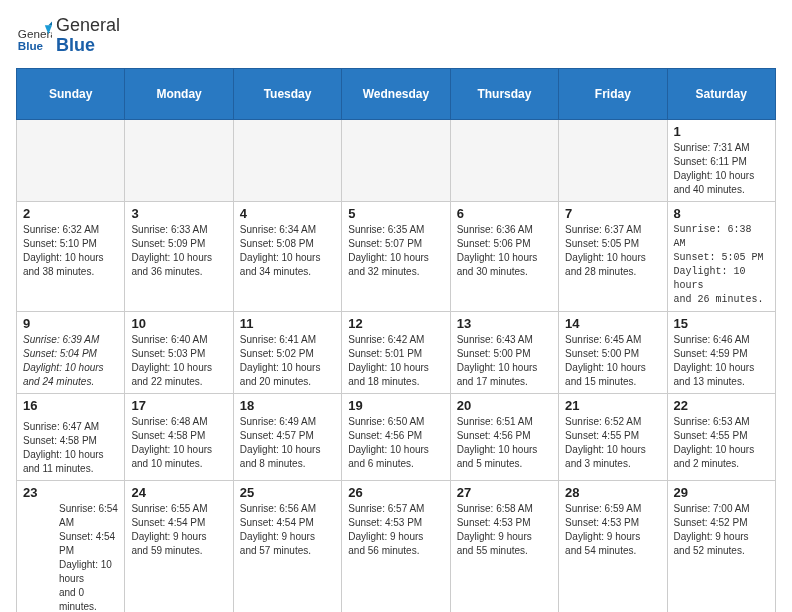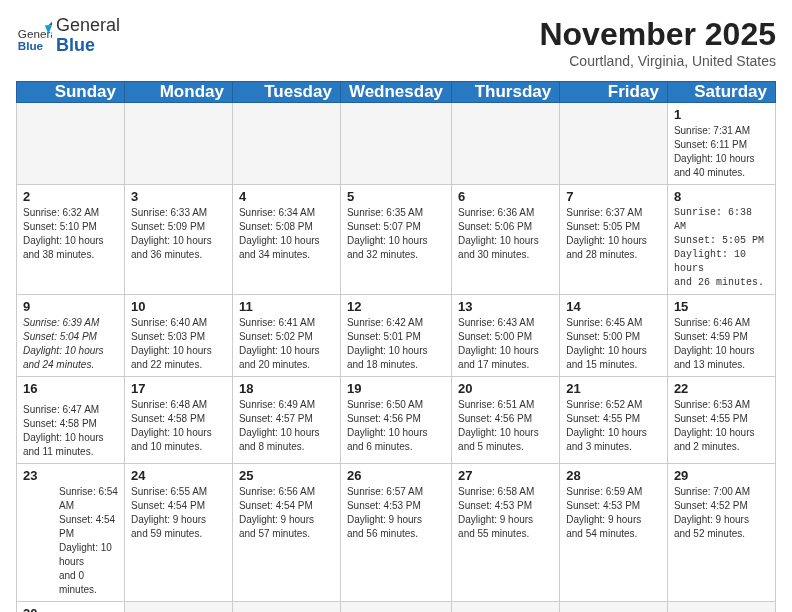--- a/index.html
+++ b/index.html
@@ -48,24 +48,24 @@
       color: #555;
     }
     .calendar {
       width: 100%;
       border-collapse: collapse;
       border: 1px solid #ccc;
     }
     .calendar th {
       background-color: #2979c2;
       color: #fff;
-      font-size: 17px;
+      font-size: 12px;
       font-weight: bold;
-      text-align: right;
-      padding: 0 8px;
+      text-align: center;
+      padding: 18px 8px;
       border: 1px solid #2060a0;
     }
     .calendar td {
       vertical-align: top;
       border: 1px solid #ccc;
       padding: 4px 6px;
       width: calc(100% / 7);
       min-height: 80px;
       font-size: 10.5px;
       color: #333;
@@ -95,24 +95,20 @@
       <text x="2" y="22" font-size="13" font-family="Arial" fill="#333" font-weight="normal">General</text>
       <text x="2" y="36" font-size="13" font-family="Arial" fill="#1a5fa8" font-weight="bold">Blue</text>
       <polygon points="32,8 40,8 36,18" fill="#1a9ad6"></polygon>
       <polygon points="36,8 40,4 40,8" fill="#0d6fa8"></polygon>
     </svg>
     <div class="logo-text">
       <span class="general">General</span>
       <span class="blue">Blue</span>
     </div>
   </div>
-  <div class="title-block">
-    <div class="month-title">November 2025</div>
-    <div class="subtitle">Courtland, Virginia, United States</div>
-  </div>
 </div>
 
 <table class="calendar">
   <thead>
     <tr>
       <th>Sunday</th>
       <th>Monday</th>
       <th>Tuesday</th>
       <th>Wednesday</th>
       <th>Thursday</th>

